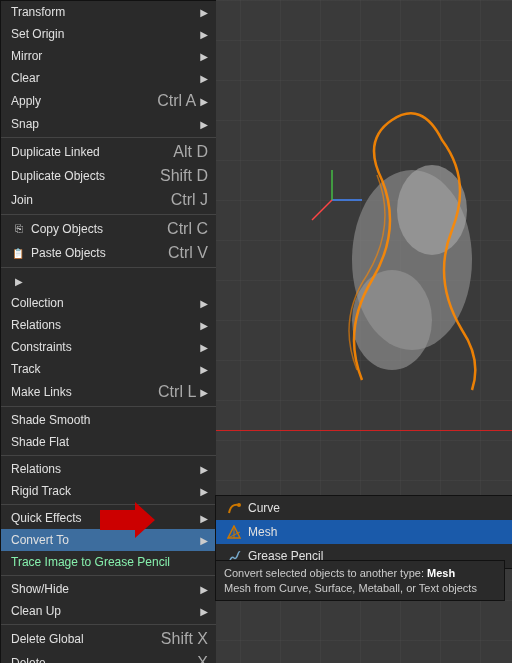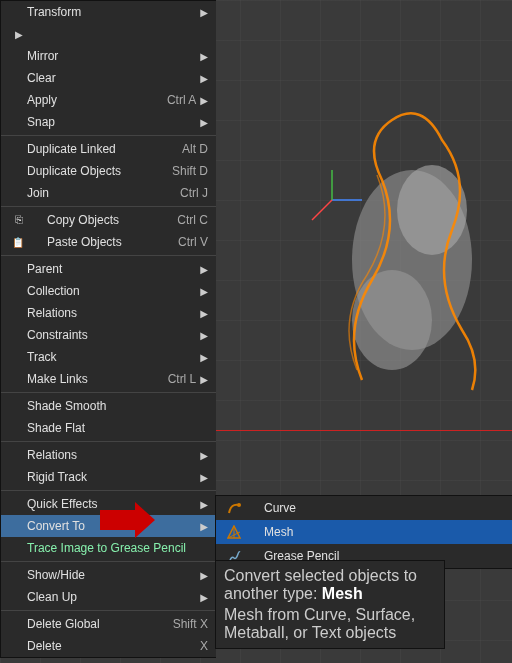--- a/index.html
+++ b/index.html
@@ -65,26 +65,25 @@
       min-height: 22px;
       position: relative;
     }
 
     .menu-item.disabled {
       color: #86efac;
     }
 
     .menu-item .label {
       flex: 1;
-      margin-left: 16px;
     }
 
     .menu-item .shortcut {
       color: #aaa;
-      font-size: 12px;
+      font-size: 16px;
       margin-left: 6px;
     }
 
     .menu-item .arrow {
       color: #ccc;
       font-size: 10px;
       margin-left: 4px;
     }
 
     .menu-divider {
@@ -114,25 +113,25 @@
 
     .submenu .menu-item {
       min-height: 24px;
     }
 
     
     .tooltip-box {
       position: absolute;
       left: 215px;
       top: 560px;
-      width: 230px;
+      width: 290px;
       background: #2a2a2a;
       border: 1px solid #111;
       padding: 6px 8px;
-      font-size: 16px;
+      font-size: 11px;
       color: #ccc;
       z-index: 16;
     }
 
     .tooltip-box .title-line {
       margin-bottom: 3px;
     }
 
     .item-convert-to {
       background: #3d6d9e !important;
@@ -161,20 +160,21 @@
   </svg>
 </div>
 
 <div class="context-menu">
 
   <div class="menu-item">
     <span class="label">Transform</span>
     <span class="arrow">▶</span>
   </div>
   <div class="menu-item">
+    <span class="label">Set Origin</span>
     <span class="arrow">▶</span>
   </div>
   <div class="menu-item">
     <span class="label">Mirror</span>
     <span class="arrow">▶</span>
   </div>
   <div class="menu-item">
     <span class="label">Clear</span>
     <span class="arrow">▶</span>
   </div>
@@ -209,21 +209,20 @@
     <span class="shortcut">Ctrl C</span>
   </div>
   <div class="menu-item">
     <span class="icon" style="font-size:10px;">📋</span>
     <span class="label">Paste Objects</span>
     <span class="shortcut">Ctrl V</span>
   </div>
   <div class="menu-divider"></div>
 
   <div class="menu-item">
-    <span class="label">Parent</span>
     <span class="arrow">▶</span>
   </div>
   <div class="menu-item">
     <span class="label">Collection</span>
     <span class="arrow">▶</span>
   </div>
   <div class="menu-item">
     <span class="label">Relations</span>
     <span class="arrow">▶</span>
   </div>

